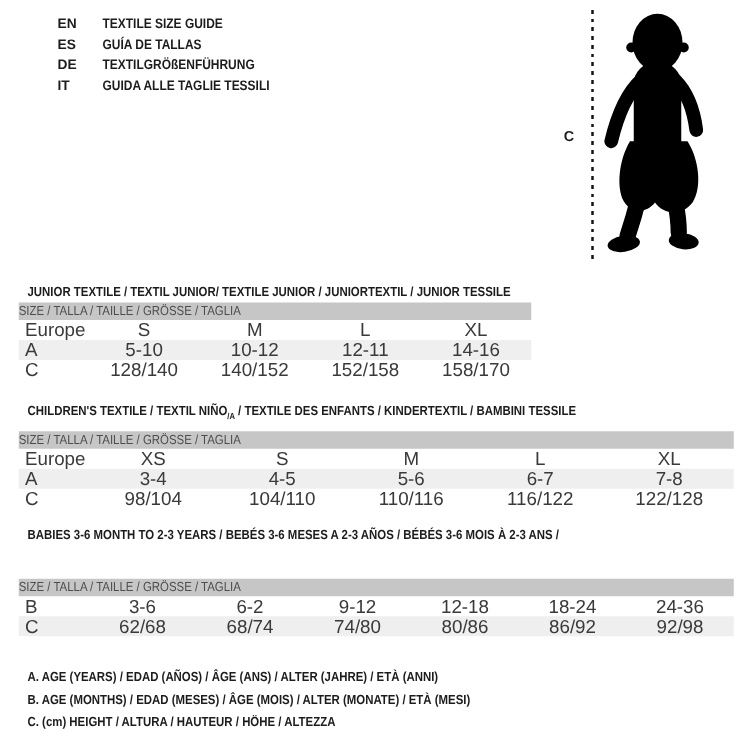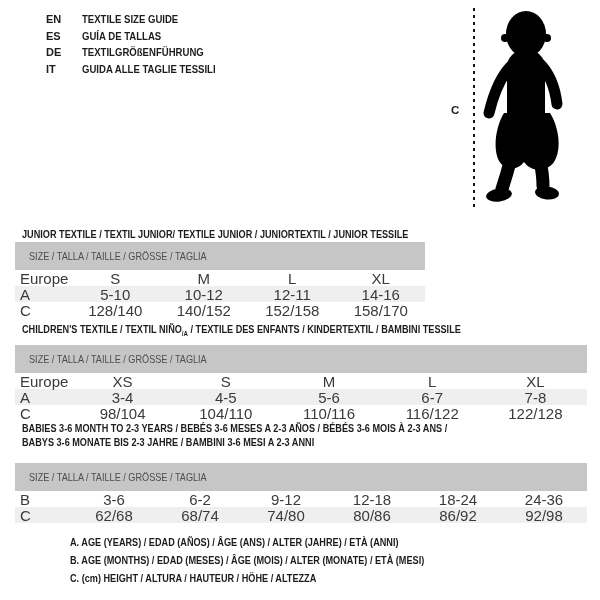--- a/index.html
+++ b/index.html
@@ -24,33 +24,33 @@
 
   
   .dash-line{position:absolute;left:473px;top:8px;width:2px;height:201px;
     background:repeating-linear-gradient(to bottom,#141414 0 3px,transparent 3px 7px);}
   .c-label{position:absolute;left:451px;top:104px;font-size:11.5px;font-weight:bold;}
   .baby-svg{position:absolute;left:483px;top:10px;width:82px;height:193px;}
 
   
   .tbl-title{position:absolute;font-size:10.5px;font-weight:bold;line-height:14px;color:var(--text);}
   .size-table{position:absolute;}
-  .sg-bar{height:28px;background:var(--size-bar-bg);display:flex;align-items:center;padding-left:14px;
+  .sg-bar{height:14px;background:var(--size-bar-bg);display:flex;align-items:center;padding-left:0;
     font-size:10.5px;font-weight:400;color:var(--bar-text);}
   .row{display:grid;height:16px;align-items:center;font-size:15px;color:var(--cell-text);}
   .cols4{grid-template-columns:56px repeat(4,1fr);}
   .cols5{grid-template-columns:56px repeat(5,1fr);}
   .cols6{grid-template-columns:56px repeat(6,1fr);}
   .row .lbl{padding-left:5px;text-align:left;}
   .row .val{text-align:center;}
   .stripe{background:var(--stripe-bg);}
   sub{font-size:7px;}
 
   
-  .legend{position:absolute;left:22px;top:533px;margin-left:48px;}
+  .legend{position:absolute;left:22px;top:533px;}
   .legend-line{height:18.2px;font-size:10.5px;font-weight:bold;display:flex;align-items:center;}
 </style>
 </head>
 <body>
 
 <div class="canvas">
 
   <div class="lang-block">
     <div class="lang-row">
       <span class="lang-code">EN</span>
@@ -146,21 +146,20 @@
       <span class="val">98/104</span>
       <span class="val">104/110</span>
       <span class="val">110/116</span>
       <span class="val">116/122</span>
       <span class="val">122/128</span>
     </div>
   </div>
 
   <div class="tbl-title" style="left:22px;top:421px;">
     <div><span class="cond">BABIES 3-6 MONTH TO 2-3 YEARS / BEBÉS 3-6 MESES A 2-3 AÑOS / BÉBÉS 3-6 MOIS À 2-3 ANS /</span></div>
-    <div><span class="cond">BABYS 3-6 MONATE BIS 2-3 JAHRE / BAMBINI 3-6 MESI A 2-3 ANNI</span></div>
   </div>
   <div class="size-table" style="left:15px;top:463px;width:572px;">
     <div class="sg-bar">
       <span class="cond">SIZE / TALLA / TAILLE / GRÖSSE / TAGLIA</span>
     </div>
     <div class="row cols6">
       <span class="lbl">B</span>
       <span class="val">3-6</span>
       <span class="val">6-2</span>
       <span class="val">9-12</span>

